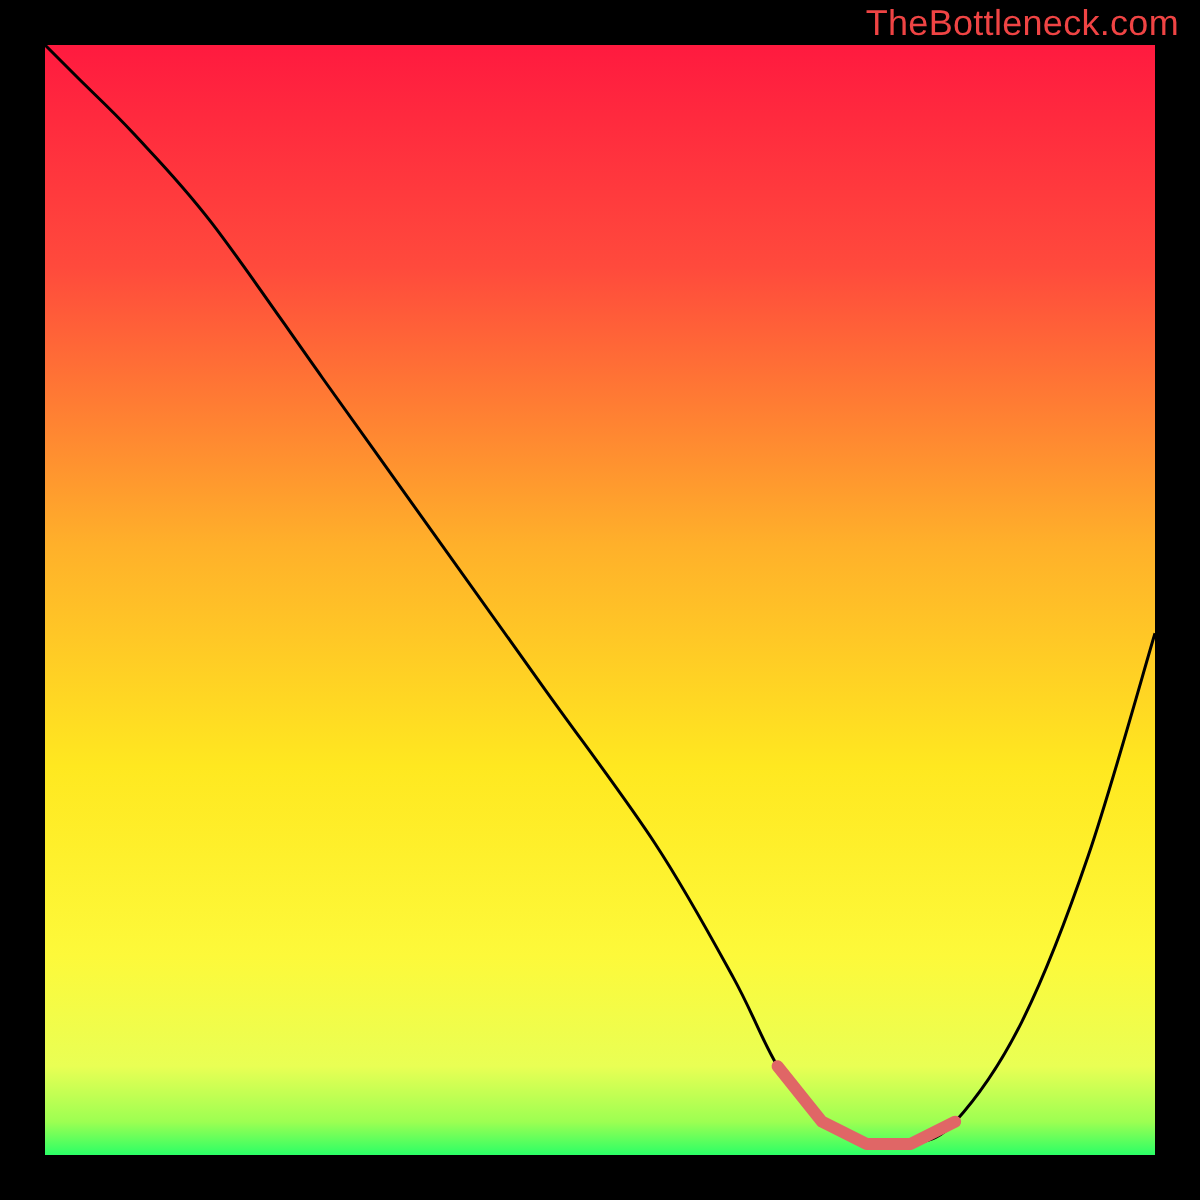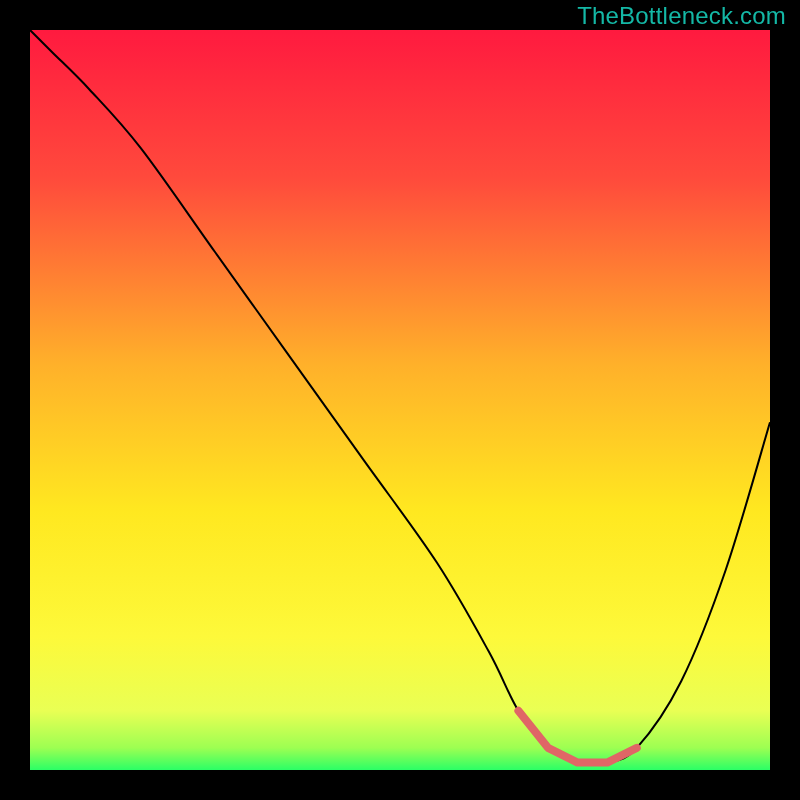--- a/index.html
+++ b/index.html
@@ -14,21 +14,21 @@
   .frame {
     position: relative;
     width: 800px;
     height: 800px;
     background: #000;
   }
   .watermark {
     position: absolute;
     top: 2px;
     right: 14px;
-    color: #14b8a6;
+    color: #ef4444;
     font-size: 24px;
     font-weight: 500;
     letter-spacing: 0.2px;
     z-index: 10;
   }
   .plot-area {
     position: absolute;
     left: 30px;
     top: 30px;
     width: 740px;

